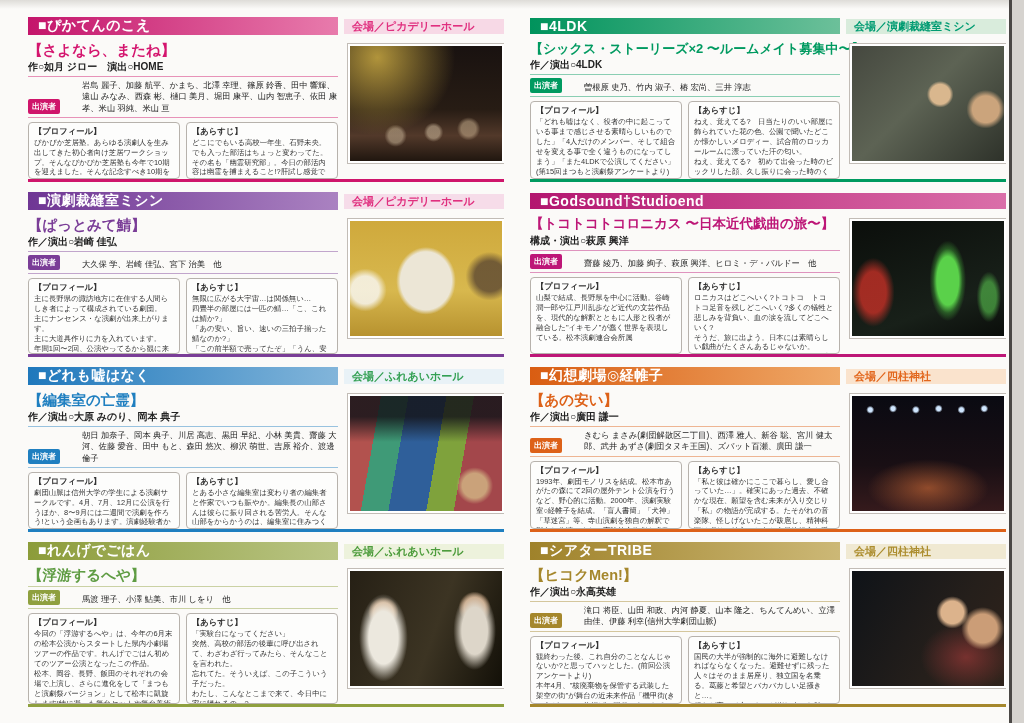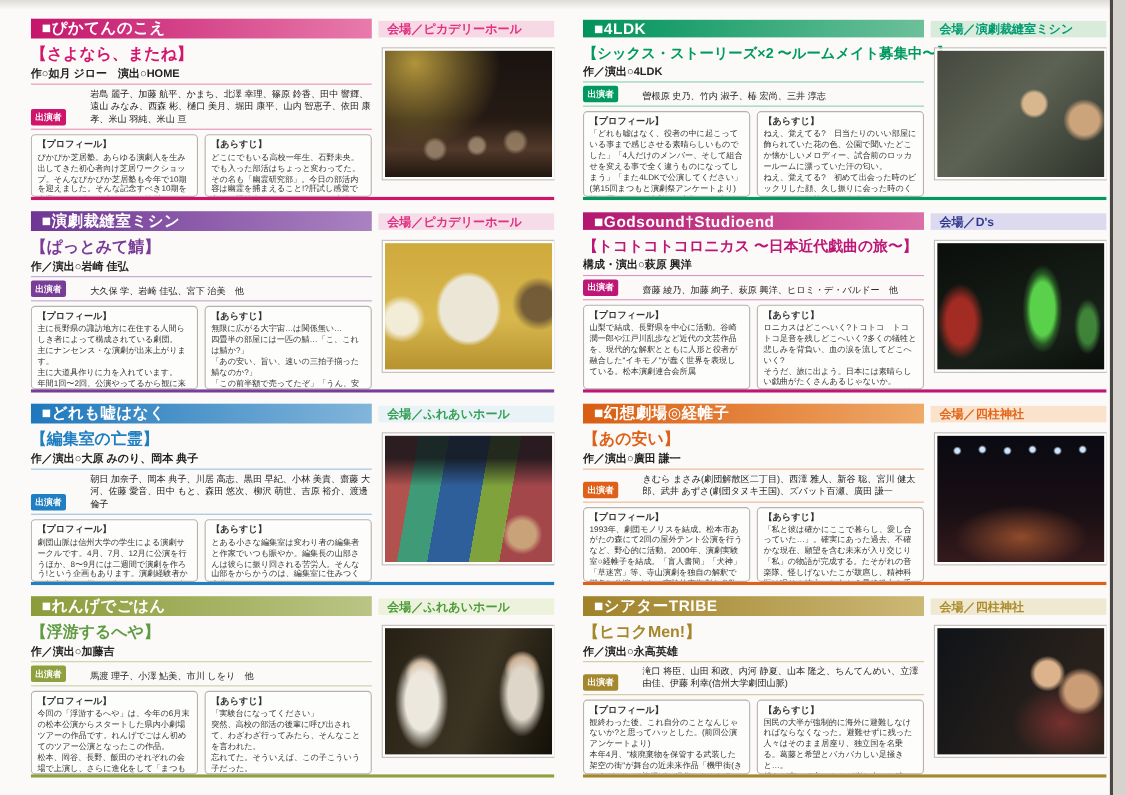--- a/index.html
+++ b/index.html
@@ -206,21 +206,20 @@
         <div class="right-col">
           <div class="photo ph2"></div>
         </div>
       </div>
       <div class="accent-line"></div>
     </section>
 
     <section class="panel" style="--accent: #bd1677; --header-from: #b3166f; --header-to: #da6fa9; --venue-bg: #dddaef; --venue-fg: #2f3a8e; --title-color: #bd1677;">
       <div class="panel-head">
         <div class="troupe-bar">■Godsound†Studioend</div>
-        <div class="venue-tag">会場／D's</div>
       </div>
       <div class="panel-body">
         <div class="left-col">
           <div class="show-title" style="font-size:13.5px;">【トコトコトコロニカス 〜日本近代戯曲の旅〜】</div>
           <div class="credit">構成・演出○萩原 興洋</div>
           <div class="rule"></div>
           <div class="cast-row">
             <span class="cast-badge">出演者</span>
             <span class="cast-names">齋藤 綾乃、加藤 絢子、萩原 興洋、ヒロミ・デ・バルドー　他</span>
           </div>
@@ -315,21 +314,20 @@
     </section>
 
     <section class="panel" style="--accent: #8fa03f; --header-from: #8c9c3a; --header-to: #bac585; --venue-bg: #edf2dc; --venue-fg: #4d9c3c; --title-color: #5f9c43;">
       <div class="panel-head">
         <div class="troupe-bar">■れんげでごはん</div>
         <div class="venue-tag">会場／ふれあいホール</div>
       </div>
       <div class="panel-body">
         <div class="left-col">
           <div class="show-title">【浮游するへや】</div>
-          <div class="credit">作／演出○加藤吉</div>
           <div class="rule"></div>
           <div class="cast-row">
             <span class="cast-badge">出演者</span>
             <span class="cast-names">馬渡 理子、小澤 鮎美、市川 しをり　他</span>
           </div>
           <div class="rule"></div>
           <div class="boxes">
             <div class="tbox">
               <div class="tbox-title">【プロフィール】</div>
               <div class="tbox-text">今回の「浮游するへや」は、今年の6月末の松本公演からスタートした県内小劇場ツアーの作品です。れんげでごはん初めてのツアー公演となったこの作品。

